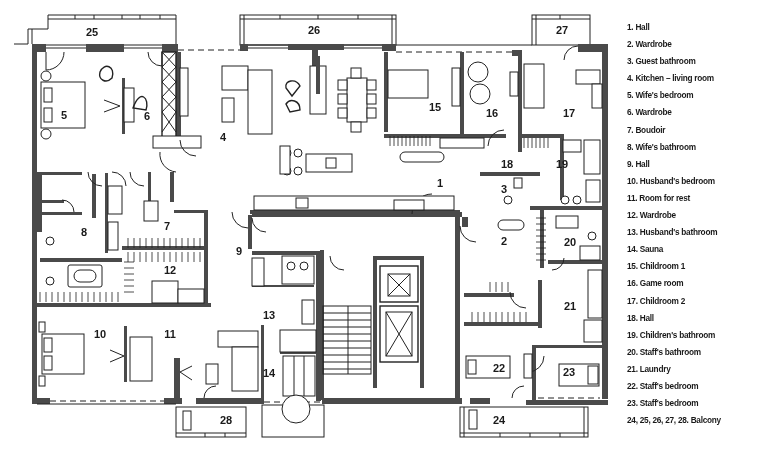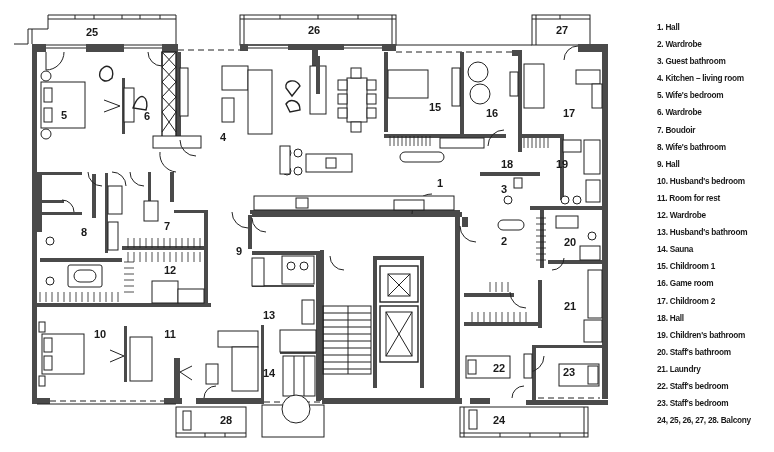--- a/index.html
+++ b/index.html
@@ -6,21 +6,21 @@
   body { width: 774px; height: 452px; position: relative; overflow: hidden; font-family: "Liberation Sans", sans-serif; }
   #plan { position: absolute; left: 0; top: 0; width: 620px; height: 452px; }
   #plan svg { display: block; }
   .wall { fill: #4a4a4a; }
   .thin { fill: none; stroke: #222; stroke-width: 1; }
   .thin2 { fill: none; stroke: #222; stroke-width: 1.4; }
   .dash { fill: none; stroke: #222; stroke-width: 1; stroke-dasharray: 6 4; }
   .furn { fill: #fff; stroke: #222; stroke-width: 1; }
   .rack { stroke: #222; stroke-width: 0.8; }
   .room-label { font-family: "Liberation Sans", sans-serif; font-weight: bold; font-size: 11px; fill: #1a1a1a; text-anchor: middle; dominant-baseline: middle; }
-  #legend { position: absolute; left: 657px; top: 18px; width: 117px; }
+  #legend { position: absolute; left: 627px; top: 18px; width: 117px; }
   .legend-item { font-family: "Liberation Sans", sans-serif; font-weight: bold; font-size: 9.6px; line-height: 17.1px; color: #1a1a1a; white-space: nowrap; letter-spacing: -0.3px; transform: scaleX(0.86); transform-origin: left center; }
 </style>
 </head>
 <body>
 
 <div id="plan">
 <svg width="620" height="452" viewBox="0 0 620 452" xmlns="http://www.w3.org/2000/svg">
 
   <g>
     <polyline class="thin" points="14,44 28,44 28,29 48,29 48,15 176,15 176,44"></polyline>

